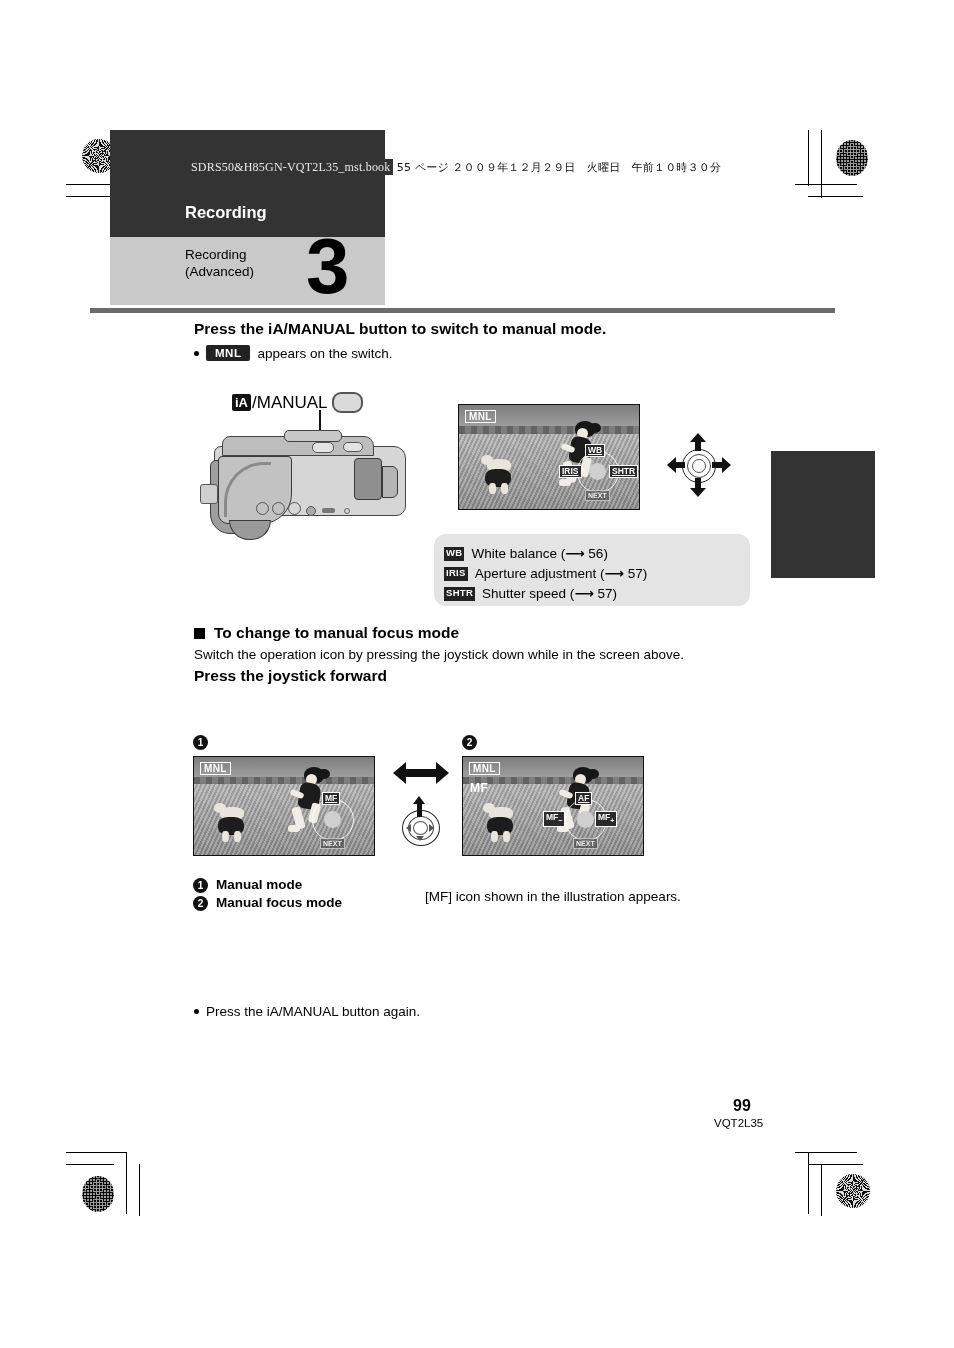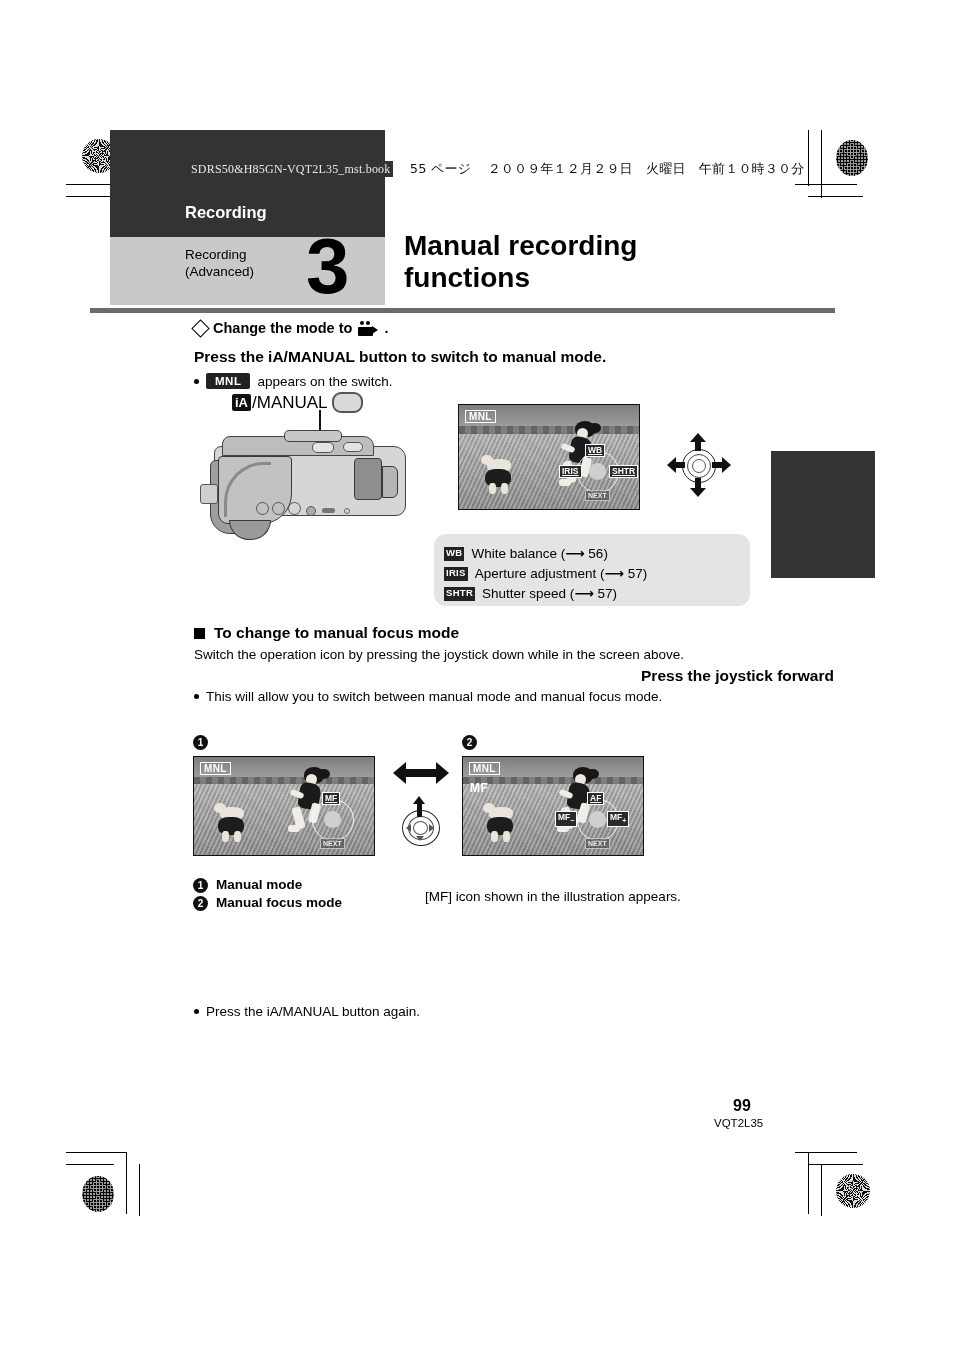--- a/index.html
+++ b/index.html
@@ -23,21 +23,21 @@
 
   .cropline{position:absolute;background:#000;}
   .cropline.h{height:1px;}
   .cropline.v{width:1px;}
 
   
   .fileheader{position:absolute;left:110px;top:130px;width:275px;height:62px;background:#333333;}
   .headertext{position:absolute;left:188px;top:160px;font-size:12.5px;color:#111;
     font-family:"Liberation Serif","DejaVu Serif",serif;letter-spacing:.2px;white-space:nowrap;}
   .headertext .fname{background:#333;color:#e9e9e9;padding:1px 3px;font-size:12px;}
-  .headertext .jp{font-family:"DejaVu Sans",sans-serif;font-size:13px;margin-left:13px;}
+  .headertext .jp{font-family:"DejaVu Sans",sans-serif;font-size:11px;}
 
   
   .chaptertop{position:absolute;left:110px;top:192px;width:275px;height:45px;background:#333333;}
   .chaptertop .lbl{position:absolute;left:75px;top:11px;color:#fff;font-size:16.5px;font-weight:bold;}
   .chapterbody{position:absolute;left:110px;top:237px;width:275px;height:68px;background:#c9c9c9;}
   .chapterbody .sub{position:absolute;left:75px;top:9px;font-size:13.5px;line-height:17px;color:#000;}
   .chapterbody .num{position:absolute;left:196px;top:-16px;font-size:78px;font-weight:bold;color:#000;
      font-family:"Liberation Sans",sans-serif;letter-spacing:-2px;}
 
   .titlemain{position:absolute;left:404px;top:230px;font-size:28px;font-weight:bold;line-height:32px;color:#000;}
@@ -186,41 +186,26 @@
     <div class="lbl">Recording</div>
   </div>
   <div class="chapterbody">
     <div class="sub">
       <div>Recording</div>
       <div>(Advanced)</div>
     </div>
     <div class="num">3</div>
   </div>
 
-  <div class="titlemain">
-    <div>Manual recording</div>
-    <div>functions</div>
-  </div>
 
   <div class="rule"></div>
   <div class="thumbtab"></div>
 
   <div class="content">
 
-    <div class="diamondline">
-      <span class="diamond"></span>
-      <span>Change the mode to</span>
-      <span class="camicon">
-        <span class="body"></span>
-          <span class="lens"></span>
-          <span class="r1"></span>
-          <span class="r2"></span>
-      </span>
-      <span>.</span>
-    </div>
 
     <div class="h-bold">Press the iA/MANUAL button to switch to manual mode.</div>
 
     <div class="bullet">
       <span class="dot"></span>
       <span class="mnlchip">MNL</span>
       <span>appears on the switch.</span>
     </div>
   </div>
 
@@ -312,25 +297,21 @@
       <span><span>Shutter speed (</span><span style="font-weight:bold;">⟶</span> <span>57</span><span>)</span></span>
     </div>
   </div>
 
   <div style="position:absolute;left:194px;top:624px;width:640px;">
     <div class="sec-h">
       <span class="sq"></span>
       <span>To change to manual focus mode</span>
     </div>
     <div class="ptxt">Switch the operation icon by pressing the joystick down while in the screen above.</div>
-    <div class="h-bold" style="margin-bottom:4px;text-align:right;">Press the joystick forward</div>
-    <div class="bullet">
-      <span class="dot"></span>
-      <span>This will allow you to switch between manual mode and manual focus mode.</span>
-    </div>
+    <div class="h-bold" style="margin-bottom:12px;">Press the joystick forward</div>
   </div>
 
   <div style="position:absolute;left:193px;top:732px;">
     <span class="numbadge">1</span>
   </div>
   <div class="lcd" style="left:193px;top:756px;width:180px;height:98px;">
     <div class="sky"></div>
     <div class="road"></div>
     <div class="grass"></div>
     <div class="girl" style="left:86px;top:10px;width:54px;height:72px;">
@@ -395,21 +376,21 @@
     </div>
     <div class="dog" style="left:20px;top:44px;width:48px;height:42px;">
       <span class="b" style="left:6px;top:6px;width:24px;height:13px;"></span>
       <span class="d" style="left:4px;top:16px;width:26px;height:18px;"></span>
       <span class="b" style="left:0px;top:2px;width:12px;height:10px;border-radius:50%;"></span>
       <span class="b" style="left:8px;top:30px;width:7px;height:11px;"></span>
       <span class="b" style="left:20px;top:30px;width:7px;height:11px;"></span>
     </div>
     <div class="osd-mnl">MNL</div>
     <div class="osd-mf">MF</div>
-    <div class="joypad" style="left:100px;top:36px;">
+    <div class="joypad" style="left:88px;top:36px;">
       <div class="circ"></div>
       <div class="center"></div>
       <span class="chip u" style="left:24px;top:-1px;">AF</span>
       <span class="chip" style="left:-8px;top:18px;">
         <span>MF</span><sub class="chip-sub">−</sub>
       </span>
       <span class="chip" style="left:44px;top:18px;">
         <span>MF</span><sub class="chip-sub">+</sub>
       </span>
       <span class="chip-next" style="left:22px;top:45px;">NEXT</span>

